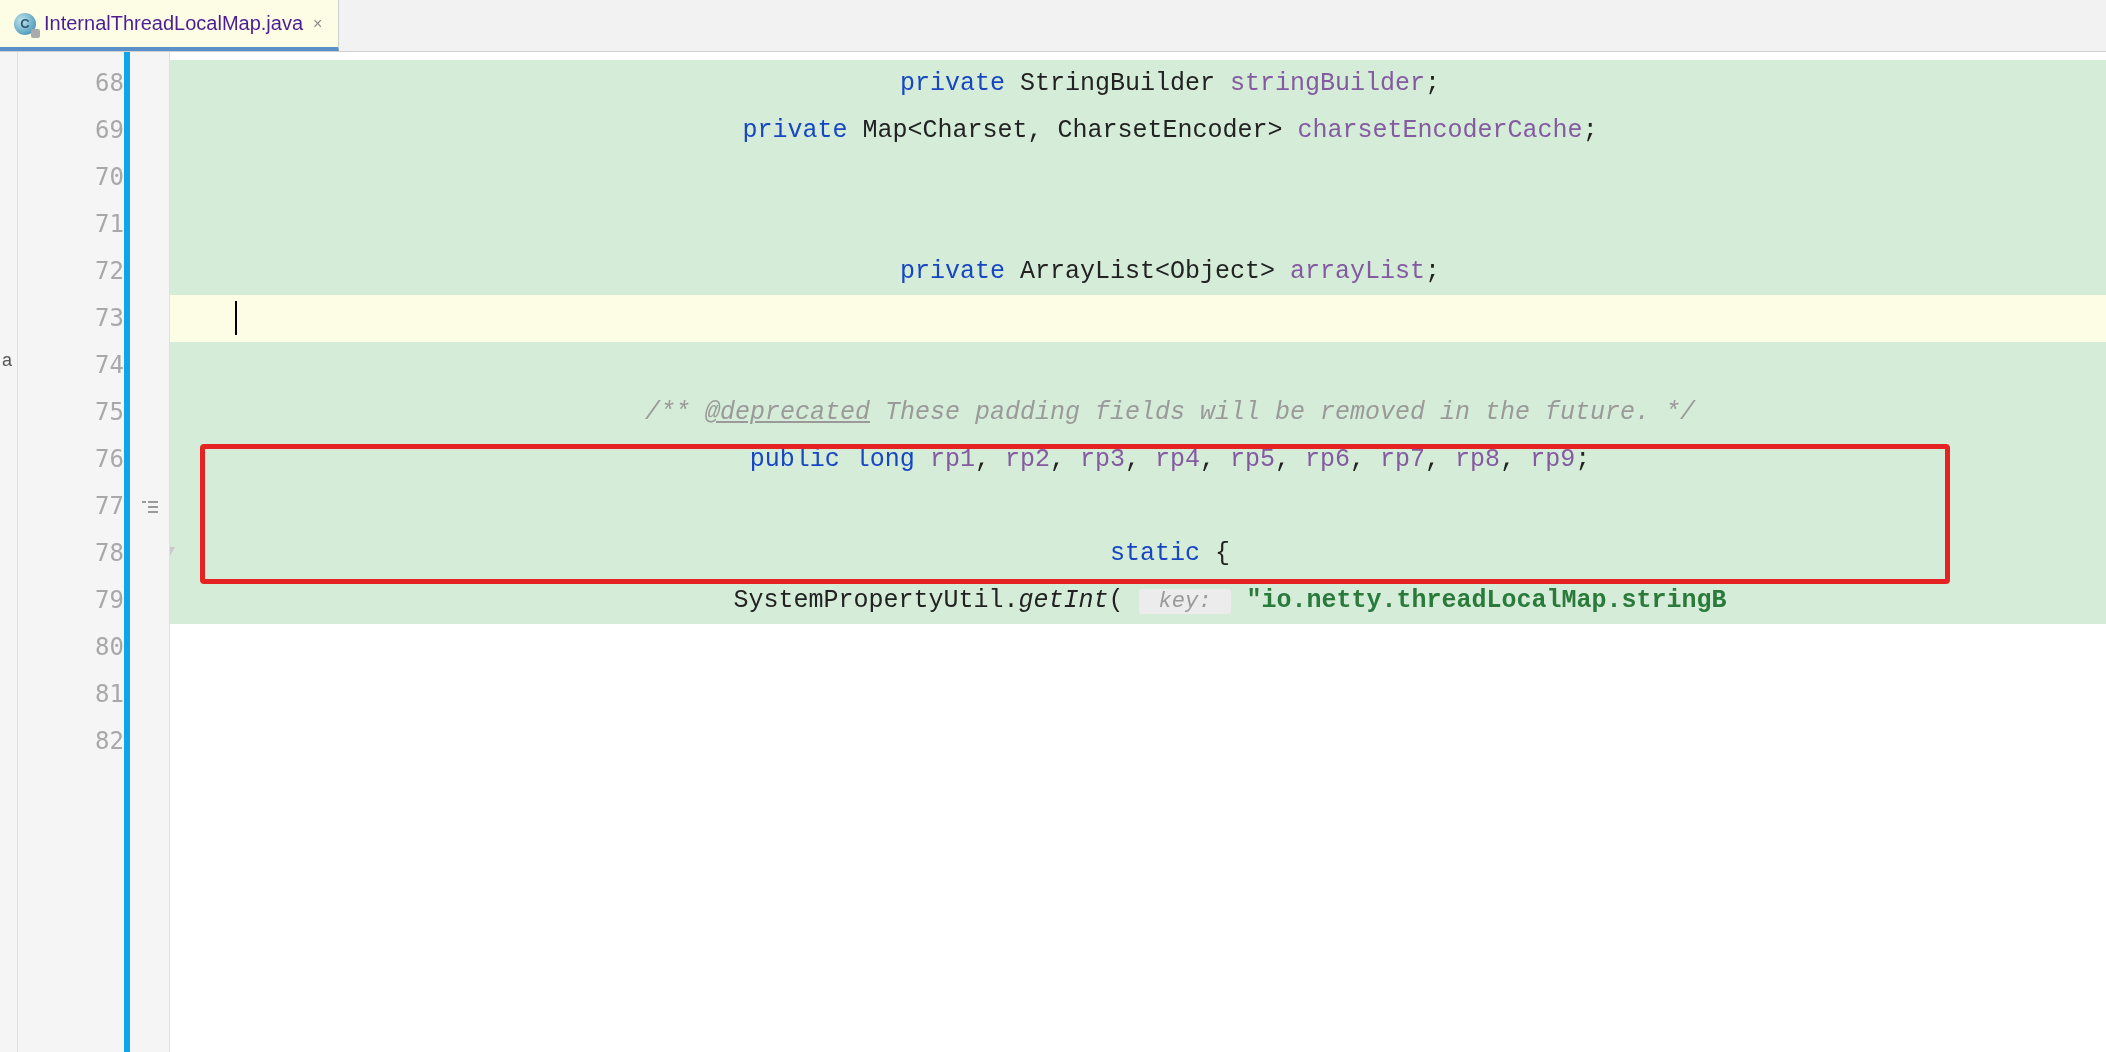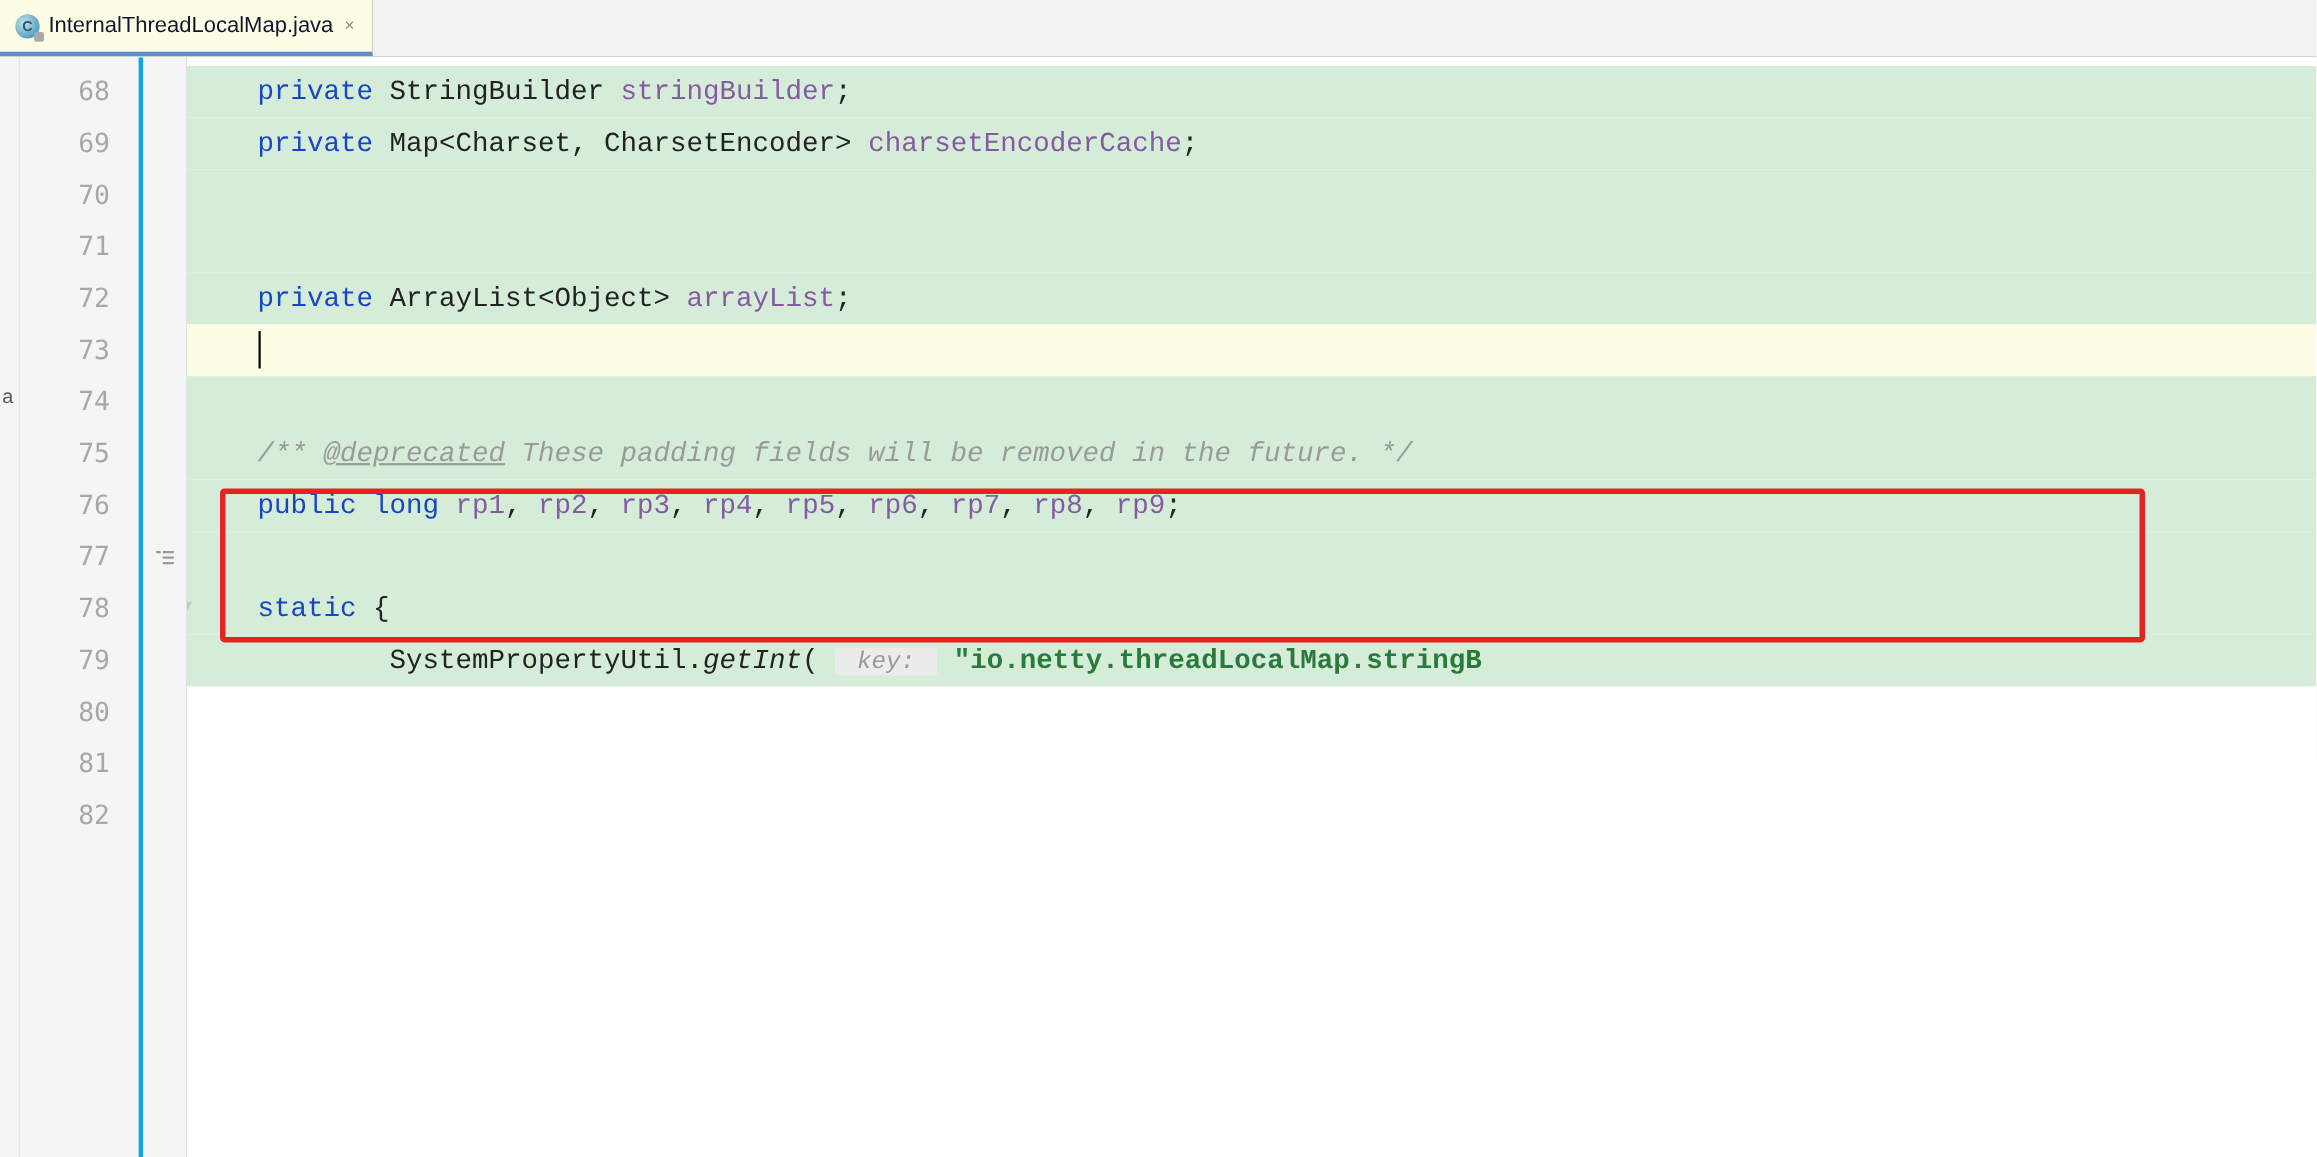--- a/index.html
+++ b/index.html
@@ -52,21 +52,21 @@
     content: "";
     position: absolute;
     right: -4px;
     bottom: -3px;
     width: 9px;
     height: 9px;
     background: #aaa;
     border-radius: 2px;
   }
   .tab-label {
-    color: #0f172a;
+    color: #4c1d95;
     font-size: 20px;
   }
   .tab-close {
     color: #8a8a8a;
     font-size: 16px;
     padding: 0 2px;
     cursor: pointer;
   }
   
   .editor {
@@ -85,26 +85,26 @@
     font-size: 18px;
   }
   .left-edge-content {
     position: absolute;
     top: 298px;
     left: 2px;
   }
   .gutter {
     width: 112px;
     background: #f5f5f5;
-    border-right: 4px solid #0ea5e9;
+    border-right: 6px solid #0ea5e9;
     font-family: "Menlo","Consolas",monospace;
     font-size: 24px;
     color: #a8a8a8;
     text-align: right;
-    padding-right: 26px;
+    padding-right: 0;
     padding-top: 8px;
   }
   .gutter-extra {
     width: 40px;
     background: #f5f5f5;
     border-right: 1px solid #e0e0e0;
     font-family: "Menlo","Consolas",monospace;
     font-size: 18px;
     color: #a8a8a8;
     padding-top: 8px;
@@ -120,21 +120,21 @@
     padding-top: 8px;
     position: relative;
     overflow: hidden;
   }
   .code-line {
     height: 47px;
     white-space: pre;
     padding-left: 4px;
     position: relative;
   }
-  .bg-added   { background: #d5edd8; }
+  .bg-added   { background: #d5edd8; text-align: center; }
   .bg-current { background: #fdfde6; }
   .caret {
     display:inline-block;
     width:2px;
     height:34px;
     background:#000;
     vertical-align:middle;
     margin-left:1px;
   }
   

